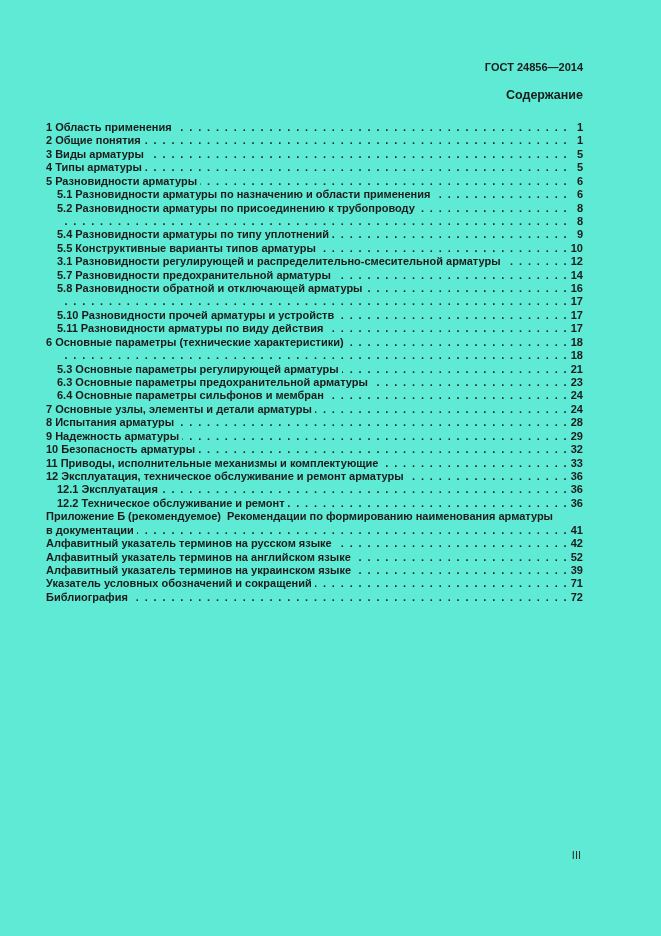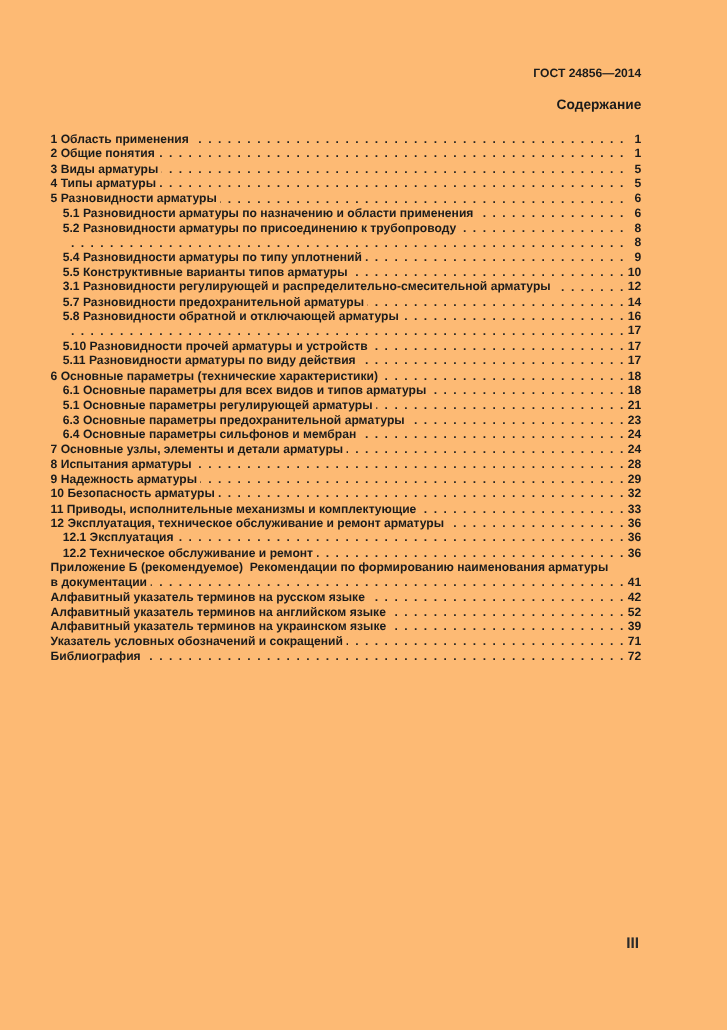--- a/index.html
+++ b/index.html
@@ -4,21 +4,21 @@
 <style>
   html, body {
     margin: 0;
     padding: 0;
     background: #ffffff;
   }
   .page {
     position: relative;
     width: 661px;
     height: 936px;
-    background: #fdba74;
+    background: #5eead4;
     font-family: "Liberation Sans", "DejaVu Sans", sans-serif;
     color: #1b1b1b;
     overflow: hidden;
   }
   .doc-header {
     position: absolute;
     top: 61px;
     left: 46px;
     width: 537px;
     text-align: right;
@@ -74,23 +74,22 @@
     white-space: pre;
   }
   .toc-line.no-page .toc-dots { visibility: hidden; }
   .toc-line.no-page .toc-page { visibility: hidden; }
   .doc-footer {
     position: absolute;
     top: 849px;
     left: 46px;
     width: 535px;
     text-align: right;
-    font-size: 14px;
+    font-size: 11px;
     color: #2a2a2a;
-    font-weight: bold;
   }
 </style>
 </head>
 <body>
 
 <div class="page">
   <div class="doc-header">ГОСТ 24856—2014</div>
 
   <h1 class="doc-title">Содержание</h1>
 
@@ -189,27 +188,26 @@
     <span class="toc-page">17</span>
   </div>
 
   <div class="toc-line">
     <span class="toc-label">6 Основные параметры (технические характеристики)</span>
     <span class="toc-dots"></span>
     <span class="toc-page">18</span>
   </div>
 
   <div class="toc-line indent-1">
-    <span class="toc-label">6.1 Основные параметры для всех видов и типов арматуры</span>
     <span class="toc-dots"></span>
     <span class="toc-page">18</span>
   </div>
 
   <div class="toc-line indent-1">
-    <span class="toc-label">5.1 Основные параметры регулирующей арматуры</span>
+    <span class="toc-label">5.3 Основные параметры регулирующей арматуры</span>
     <span class="toc-dots"></span>
     <span class="toc-page">21</span>
   </div>
 
   <div class="toc-line indent-1">
     <span class="toc-label">6.3 Основные параметры предохранительной арматуры</span>
     <span class="toc-dots"></span>
     <span class="toc-page">23</span>
   </div>
 

